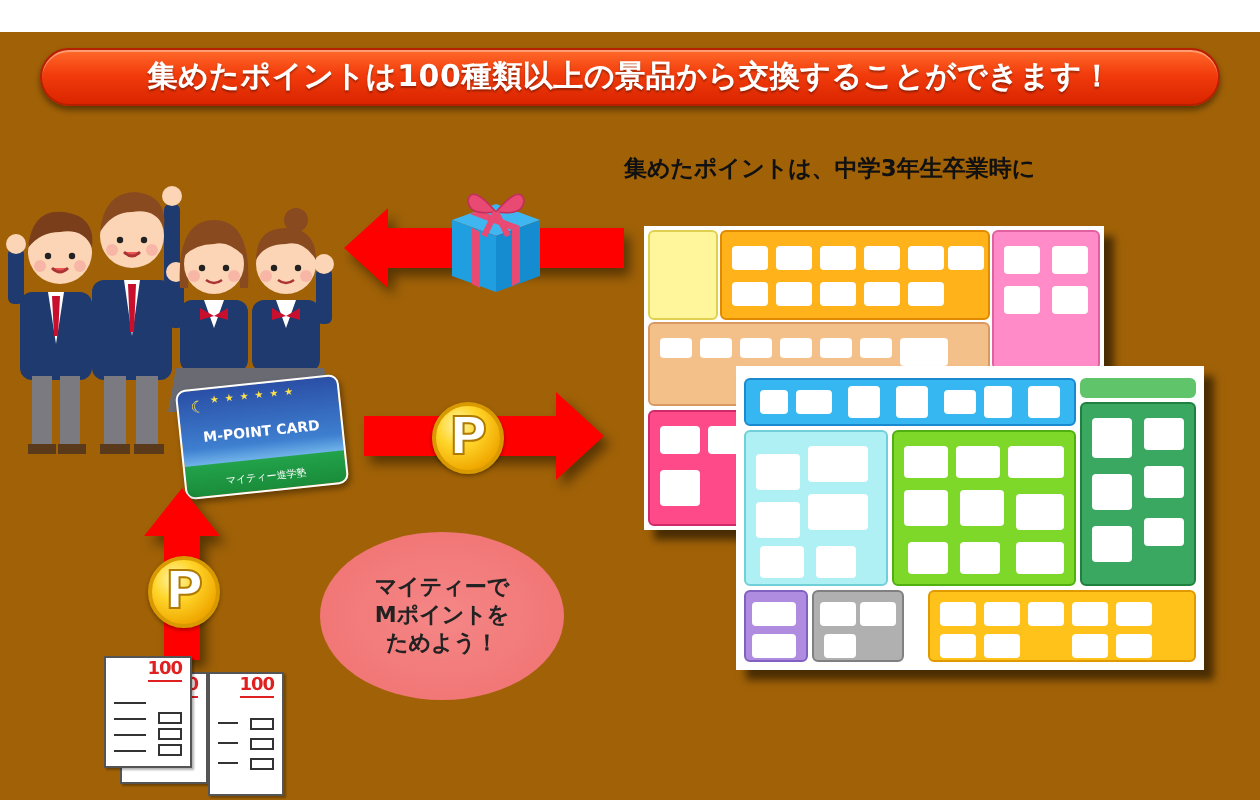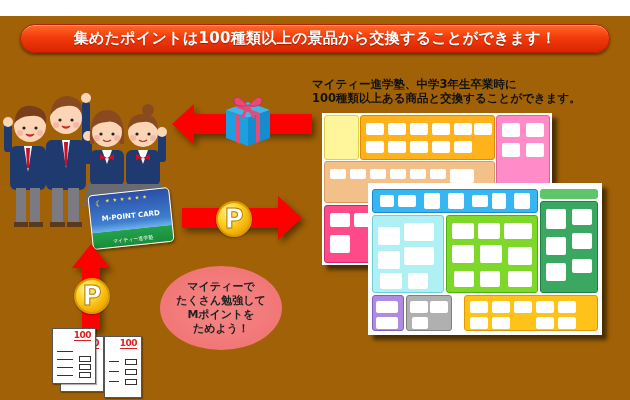--- a/index.html
+++ b/index.html
@@ -72,22 +72,21 @@
 </head>
 <body>
 
 <div class="stage">
 
   <div class="banner">
     <span class="banner-text">集めたポイントは100種類以上の景品から交換することができます！</span>
   </div>
 
   <div class="caption" style="left:312px; top:61px;">
-    <span class="line">マイティー進学塾、中学3年生卒業時に</span>
-    <span class="line">100種類以上ある商品と交換することができます。</span>
+    <span class="line">集めたポイントは、中学3年生卒業時に</span>
   </div>
 
   <svg class="people" viewBox="0 0 170 150">
 
     <g>
       <rect x="8" y="62" width="36" height="44" rx="6" fill="#1f3a6e"></rect>
       <polygon points="22,62 30,62 26,88" fill="#fff"></polygon>
       <polygon points="24,64 28,64 27,84 25,84" fill="#c8102e"></polygon>
       <rect x="14" y="104" width="10" height="36" fill="#7a7a80"></rect>
       <rect x="28" y="104" width="10" height="36" fill="#7a7a80"></rect>
@@ -285,21 +284,20 @@
     <div class="mini" style="left:168px; top:118px; width:18px; height:12px;"></div>
     <div class="mini" style="left:190px; top:118px; width:18px; height:12px;"></div>
     <div class="mini" style="left:102px; top:134px; width:18px; height:12px;"></div>
     <div class="mini" style="left:124px; top:134px; width:18px; height:12px;"></div>
     <div class="mini" style="left:168px; top:134px; width:18px; height:12px;"></div>
     <div class="mini" style="left:190px; top:134px; width:18px; height:12px;"></div>
   </div>
 
   <div class="bubble">
     <span class="bubble-line">マイティーで</span>
-    <span class="bubble-line">たくさん勉強して</span>
     <span class="bubble-line">Mポイントを</span>
     <span class="bubble-line">ためよう！</span>
   </div>
 
   <div class="paper" style="left:60px; top:320px; width:44px; height:56px;">
     <span class="paper-score">100</span>
   </div>
   <div class="paper" style="left:52px; top:312px; width:44px; height:56px;">
     <span class="paper-score">100</span>
     <div class="paper-line" style="top:22px;"></div>

